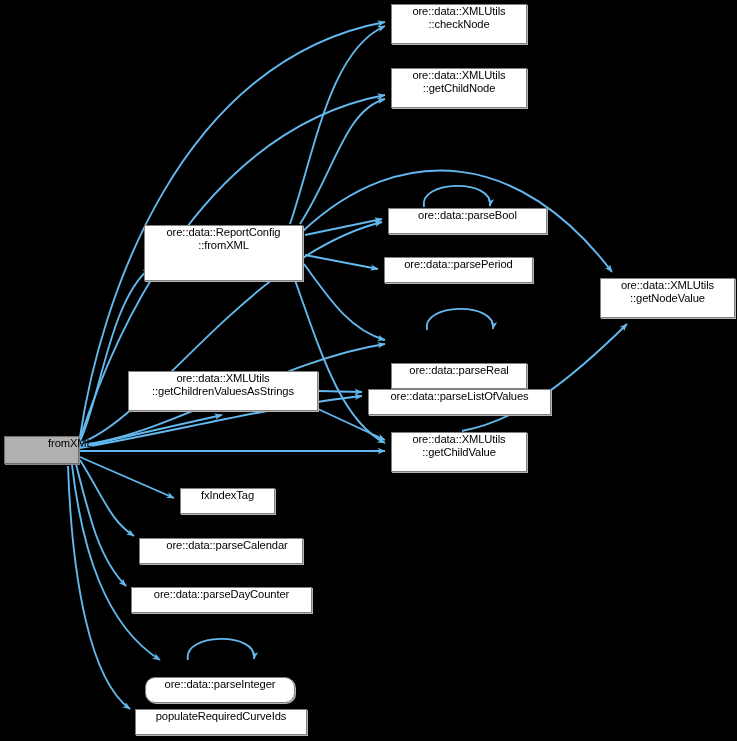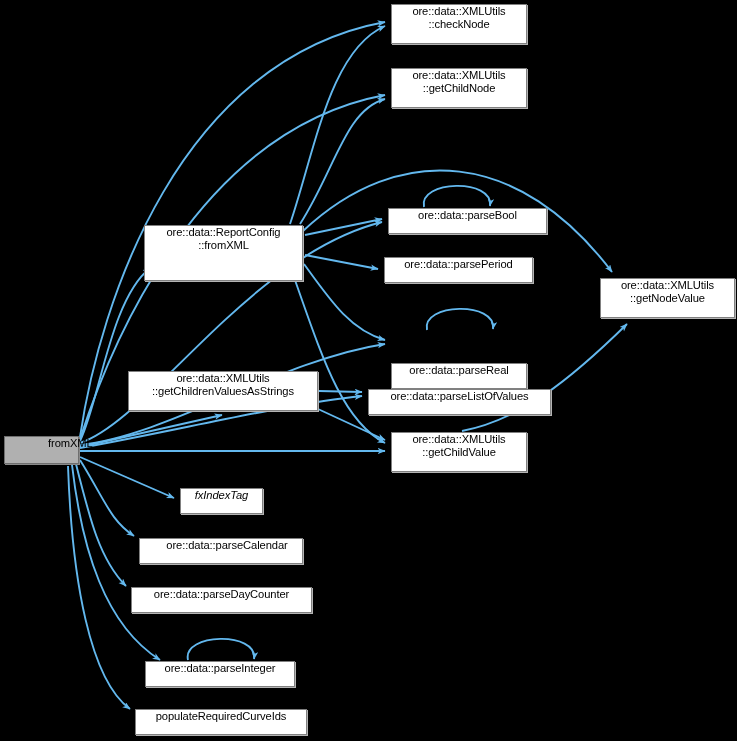--- a/index.html
+++ b/index.html
@@ -118,24 +118,24 @@
       <path d="M188,660 C182,633 258,631 254,659"></path>
     </g>
   </svg>
 
   <div id="node-layer">
       <div class="gnode root" style="left: 4px; top: 436px; width: 75px; height: 28px;"><span class="lbl">fromXML</span></div>
       <div class="gnode" style="left: 144px; top: 225px; width: 159px; height: 56px;"><span class="lbl">ore::data::ReportConfig
 ::fromXML</span></div>
       <div class="gnode" style="left: 128px; top: 371px; width: 190px; height: 40px;"><span class="lbl">ore::data::XMLUtils
 ::getChildrenValuesAsStrings</span></div>
-      <div class="gnode" style="left: 180px; top: 488px; width: 83px; height: 26px; font-style: italic;"><span class="lbl">fxIndexTag</span></div>
+      <div class="gnode" style="left: 180px; top: 488px; width: 95px; height: 26px;"><span class="lbl">fxIndexTag</span></div>
       <div class="gnode" style="left: 139px; top: 538px; width: 164px; height: 26px; padding-left: 12px;"><span class="lbl">ore::data::parseCalendar</span></div>
       <div class="gnode" style="left: 131px; top: 587px; width: 181px; height: 26px;"><span class="lbl">ore::data::parseDayCounter</span></div>
-      <div class="gnode" style="left: 145px; top: 661px; width: 150px; height: 26px;"><span class="lbl">ore::data::parseInteger</span></div>
+      <div class="gnode" style="left: 145px; top: 677px; width: 150px; height: 26px; border-radius: 10px;"><span class="lbl">ore::data::parseInteger</span></div>
       <div class="gnode" style="left: 135px; top: 709px; width: 172px; height: 26px;"><span class="lbl">populateRequiredCurveIds</span></div>
       <div class="gnode" style="left: 391px; top: 4px; width: 136px; height: 40px;"><span class="lbl">ore::data::XMLUtils
 ::checkNode</span></div>
       <div class="gnode" style="left: 391px; top: 68px; width: 136px; height: 40px;"><span class="lbl">ore::data::XMLUtils
 ::getChildNode</span></div>
       <div class="gnode" style="left: 388px; top: 208px; width: 159px; height: 26px;"><span class="lbl">ore::data::parseBool</span></div>
       <div class="gnode" style="left: 384px; top: 257px; width: 149px; height: 26px;"><span class="lbl">ore::data::parsePeriod</span></div>
       <div class="gnode" style="left: 391px; top: 331px; width: 136px; height: 26px; margin-top: 32px;"><span class="lbl">ore::data::parseReal</span></div>
       <div class="gnode" style="left: 368px; top: 389px; width: 183px; height: 26px;"><span class="lbl">ore::data::parseListOfValues</span></div>
       <div class="gnode" style="left: 391px; top: 432px; width: 136px; height: 40px;"><span class="lbl">ore::data::XMLUtils

